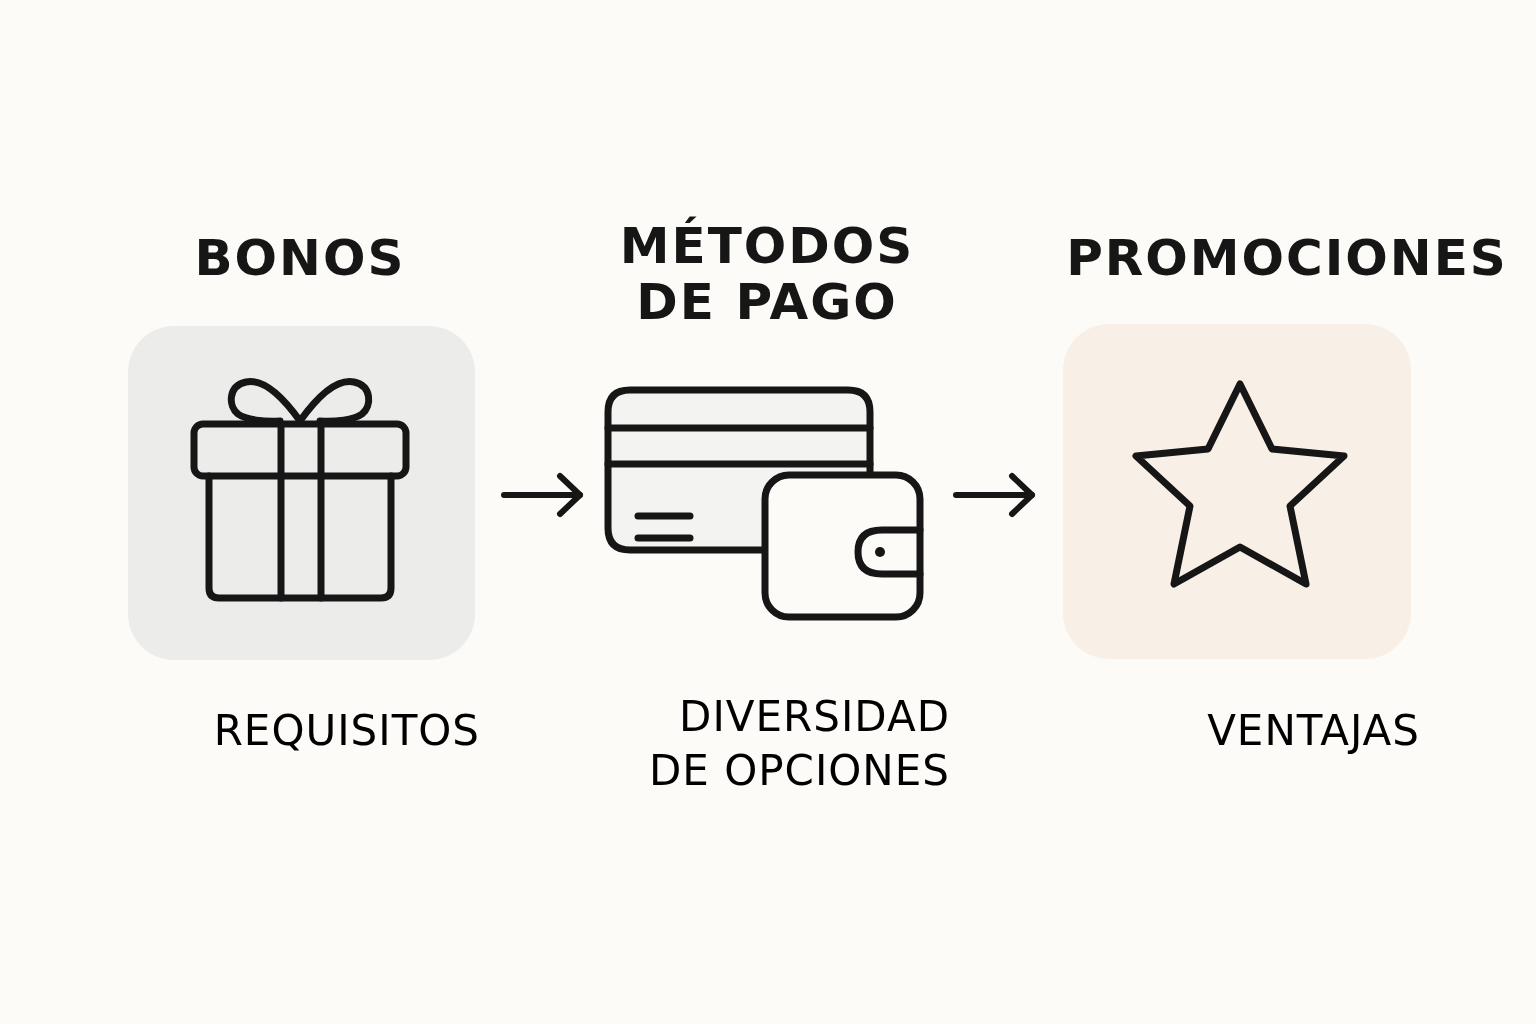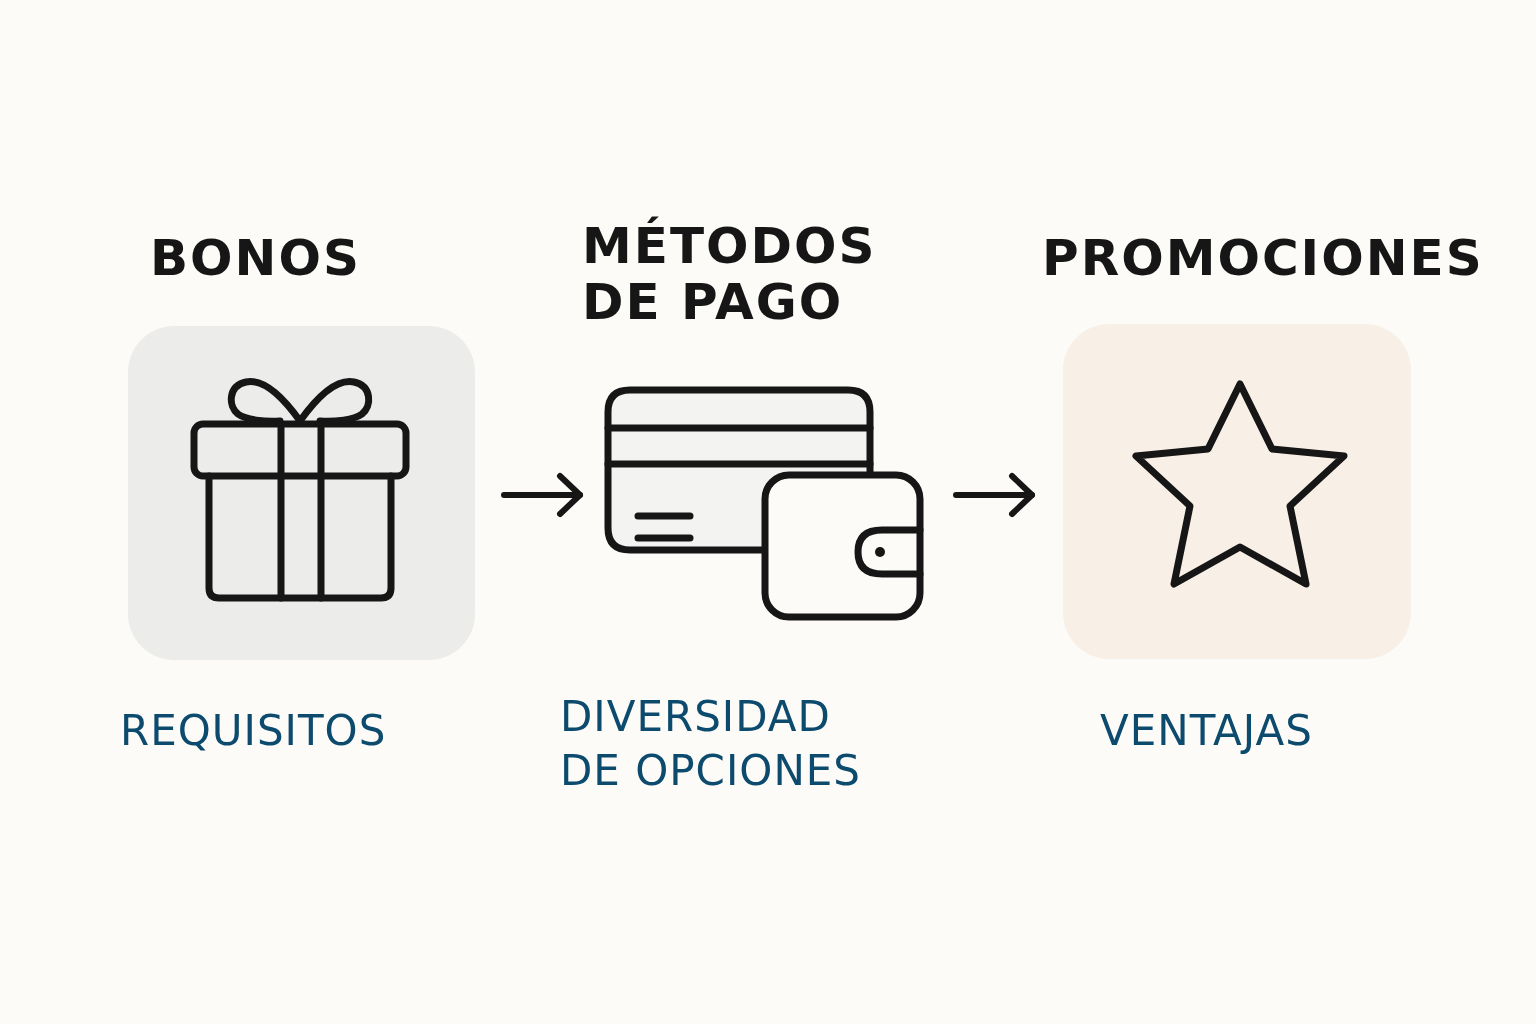--- a/index.html
+++ b/index.html
@@ -10,36 +10,37 @@
       width: 1536px;
       height: 1024px;
       background: #fcfbf7;
       position: relative;
       overflow: hidden;
       font-family: "DejaVu Sans", sans-serif;
       color: #161616;
     }
     .title {
       position: absolute;
+      text-align: center;
       font-family: "DejaVu Sans", sans-serif;
       font-weight: bold;
       font-size: 50px;
       letter-spacing: 2px;
       line-height: 56px;
       color: #161616;
       white-space: pre-line;
     }
     .subtitle {
       position: absolute;
-      text-align: left;
+      text-align: right;
       font-family: "DejaVu Sans", sans-serif;
       font-size: 42px;
       line-height: 54px;
       letter-spacing: 1px;
-      color: #0c4a6e;
+      color: #000000;
       white-space: pre-line;
     }
     .tile {
       position: absolute;
       border-radius: 46px;
     }
     .icon {
       position: absolute;
     }
     .arrow {
@@ -111,14 +112,14 @@
 
 <div>
   <div class="title" style="left:1042px; top:230px; width:490px;">PROMOCIONES</div>
 
   <div class="tile" style="left:1063px; top:324px; width:348px; height:335px; background:#f8f0e6;"></div>
 
   <svg class="icon" style="left:1120px; top:370px;" width="240" height="240" viewBox="0 0 240 240">
     <path d="M120 14 L152 79 L224 86 L170 136 L186 214 L120 177 L54 214 L70 136 L16 86 L88 79 Z" fill="none" stroke="#161616" stroke-width="7" stroke-linejoin="round"></path>
   </svg>
 
-  <div class="subtitle" style="left:1100px; top:704px; width:360px;">VENTAJAS</div>
+  <div class="subtitle" style="left:1060px; top:704px; width:360px;">VENTAJAS</div>
 </div>
 
 </body></html>

